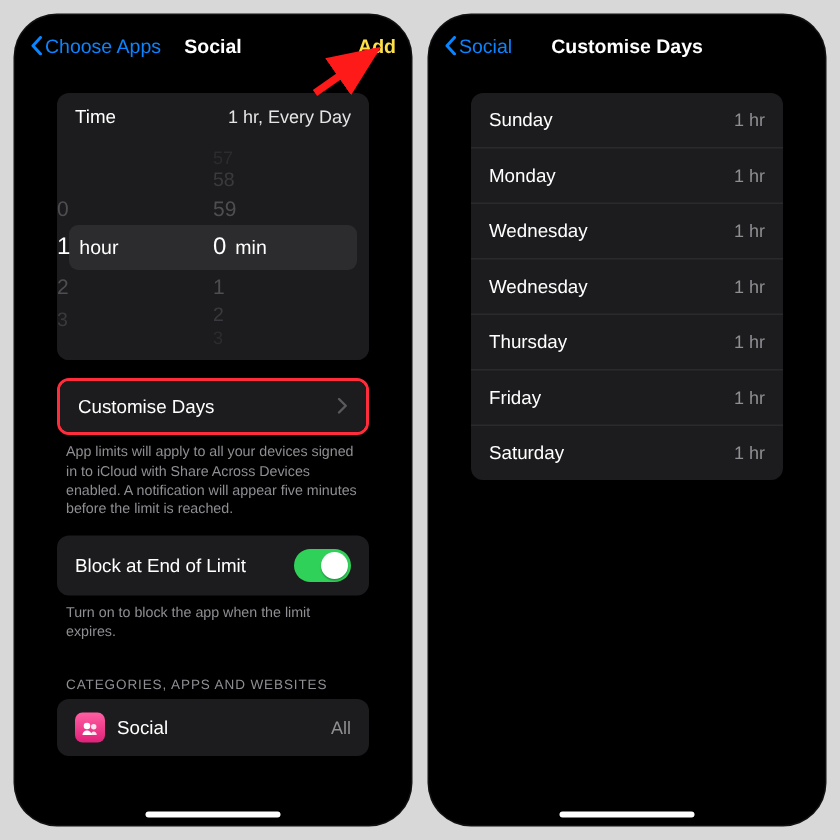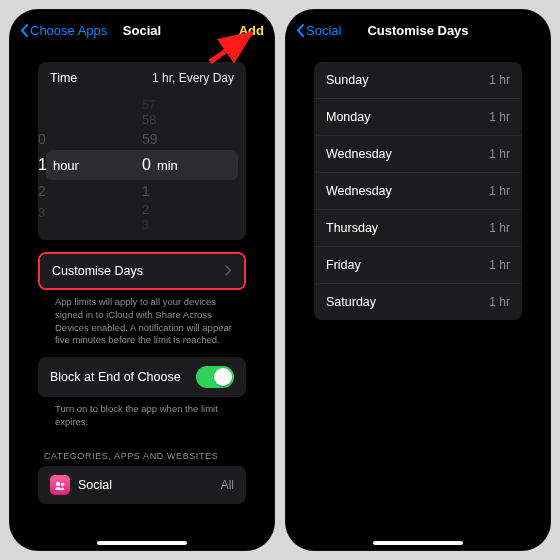--- a/index.html
+++ b/index.html
@@ -161,21 +161,20 @@
   .chev-right {
     color: #5a5a5e;
     font-size: 14px;
   }
 
   .footnote {
     color: #8e8e93;
     font-size: 9.5px;
     line-height: 1.35;
     padding: 6px 6px 10px 6px;
-    margin-left: 11px;
   }
 
   .toggle {
     width: 38px; height: 22px;
     background: #30d158;
     border-radius: 11px;
     position: relative;
   }
   .toggle .knob {
     position: absolute;
@@ -305,21 +304,21 @@
                   <path d="M1 1 L5.5 5.5 L1 10" fill="none" stroke="#5a5a5e" stroke-width="1.6" stroke-linecap="round" stroke-linejoin="round"></path>
                 </svg>
             </span>
           </div>
         </div>
 
         <div class="footnote">App limits will apply to all your devices signed in to iCloud with Share Across Devices enabled. A notification will appear five minutes before the limit is reached.</div>
 
         <div class="grouped">
           <div class="row">
-            <span>Block at End of Choose</span>
+            <span>Block at End of Limit</span>
             <span class="toggle">
                 <span class="knob"></span>
               </span>
           </div>
         </div>
         <div class="footnote" style="padding-top:6px;">Turn on to block the app when the limit expires.</div>
 
         <div class="section-header">CATEGORIES, APPS AND WEBSITES</div>
         <div class="grouped">
           <div class="row">

